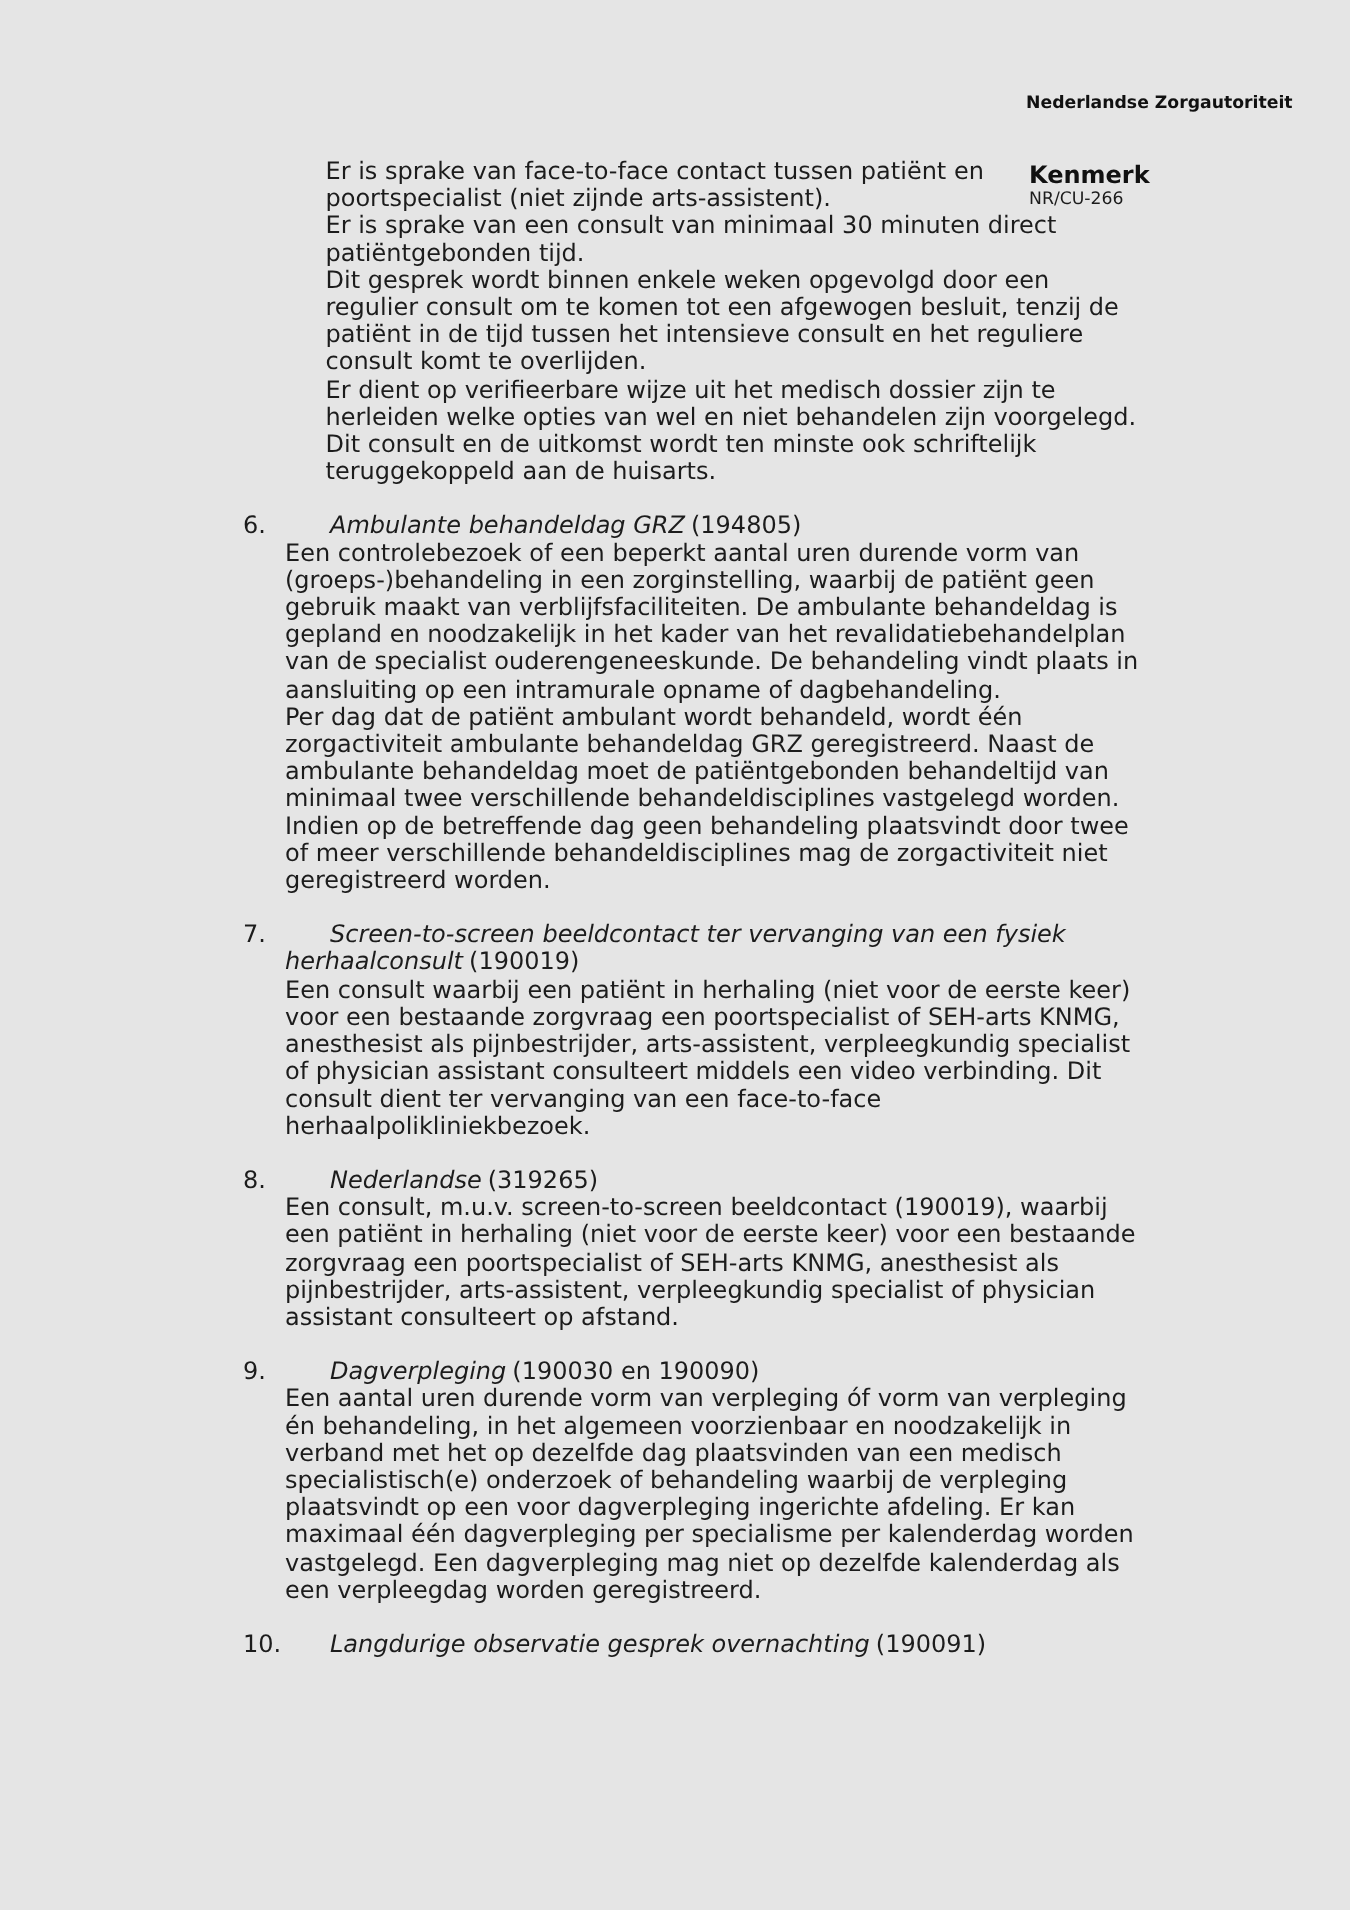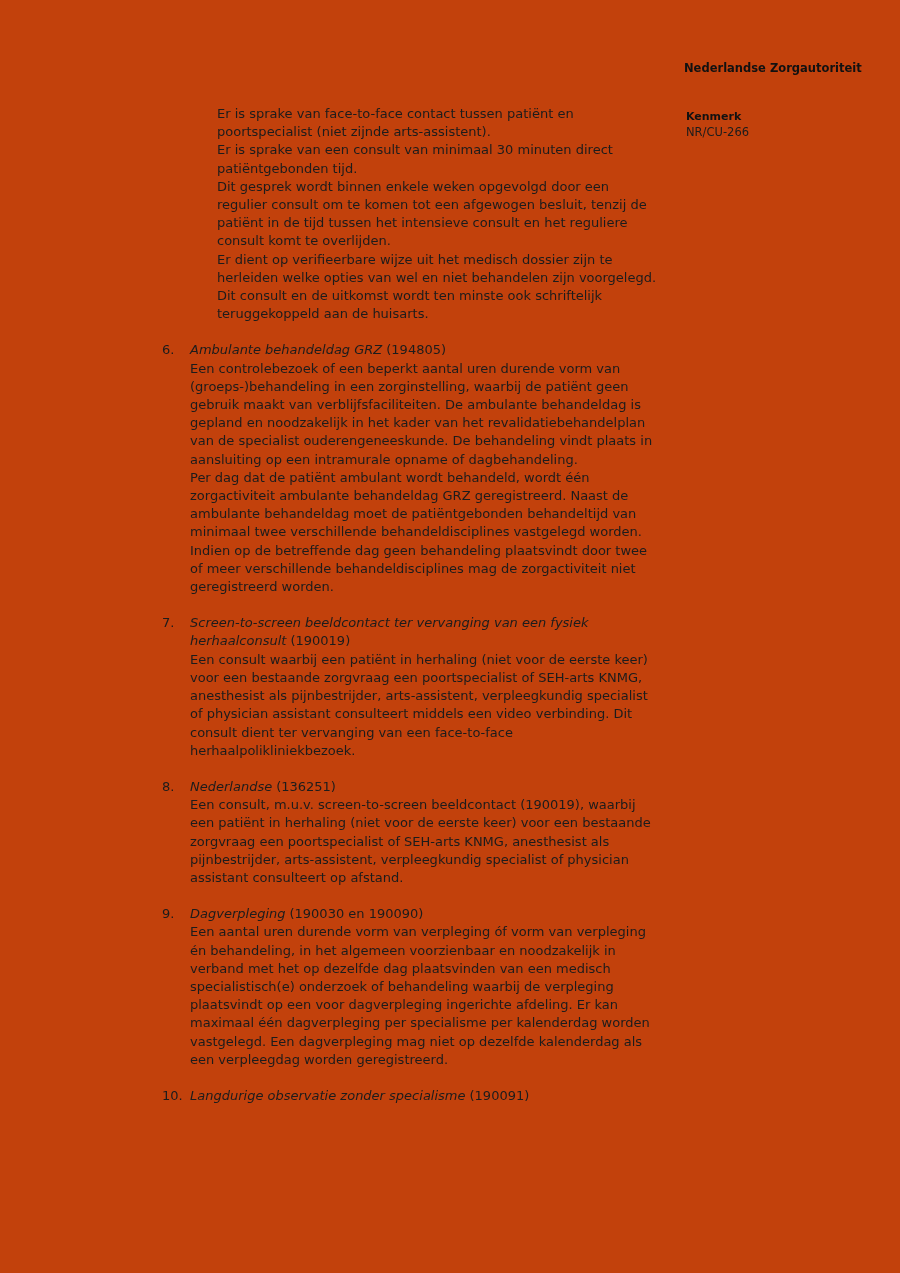--- a/index.html
+++ b/index.html
@@ -1,43 +1,43 @@
 <!DOCTYPE html>
 <html><head>
 <meta charset="utf-8">
 <style>
   * { margin:0; padding:0; box-sizing:border-box; }
   html,body { background:#ffffff; }
   .page {
     position:relative;
     width:900px; height:1273px;
-    background:#c2410c;
+    background:#e5e5e5;
     font-family:"DejaVu Sans", sans-serif;
     color:#1c1c1c;
     overflow:hidden;
   }
   .brand {
     position:absolute; left:684px; top:61px;
     font-size:11.5px; font-weight:bold; color:#111;
     white-space:nowrap;
   }
   .meta { position:absolute; left:686px; top:109px; width:170px; }
   .meta-group { margin-bottom:13px; }
-  .meta-label { font-size:11px; font-weight:bold; line-height:15px; color:#111; }
+  .meta-label { font-size:16px; font-weight:bold; line-height:15px; color:#111; }
   .meta-value { font-size:11.5px; line-height:16px; color:#1c1c1c; }
   .content {
     position:absolute; left:160px; top:105px; width:540px;
-    font-size:13px; line-height:18.2px;
+    font-size:16px; line-height:18.2px;
   }
   .lines { white-space:pre; }
   .intro-sub   { padding-left:57px; }
   .intro-close { padding-left:26px; }
   .item { position:relative; padding-left:30px; margin-top:18px; }
   .item-num { position:absolute; left:2px; top:0; }
-  .item-title { font-style:italic; }
+  .item-title { font-style:italic;margin-left:30px; }
   .item-code { margin-left:4px;text-align:center; }
 </style>
 </head>
 <body>
 
 <div class="page">
 
   <div class="brand">Nederlandse Zorgautoriteit</div>
 
   <div class="meta">
@@ -86,38 +86,38 @@
 herhaalconsult</span><span class="item-code">(190019)</span>
       <div class="item-body lines">Een consult waarbij een patiënt in herhaling (niet voor de eerste keer)
 voor een bestaande zorgvraag een poortspecialist of SEH-arts KNMG,
 anesthesist als pijnbestrijder, arts-assistent, verpleegkundig specialist
 of physician assistant consulteert middels een video verbinding. Dit
 consult dient ter vervanging van een face-to-face
 herhaalpolikliniekbezoek.</div>
     </div>
 
     <div class="item">
-      <span class="item-num">8.</span><span class="item-title lines">Nederlandse</span><span class="item-code">(136251)</span>
+      <span class="item-num">8.</span><span class="item-title lines">Nederlandse</span><span class="item-code">(319265)</span>
       <div class="item-body lines">Een consult, m.u.v. screen-to-screen beeldcontact (190019), waarbij
 een patiënt in herhaling (niet voor de eerste keer) voor een bestaande
 zorgvraag een poortspecialist of SEH-arts KNMG, anesthesist als
 pijnbestrijder, arts-assistent, verpleegkundig specialist of physician
 assistant consulteert op afstand.</div>
     </div>
 
     <div class="item">
       <span class="item-num">9.</span><span class="item-title lines">Dagverpleging</span><span class="item-code">(190030 en 190090)</span>
       <div class="item-body lines">Een aantal uren durende vorm van verpleging óf vorm van verpleging
 én behandeling, in het algemeen voorzienbaar en noodzakelijk in
 verband met het op dezelfde dag plaatsvinden van een medisch
 specialistisch(e) onderzoek of behandeling waarbij de verpleging
 plaatsvindt op een voor dagverpleging ingerichte afdeling. Er kan
 maximaal één dagverpleging per specialisme per kalenderdag worden
 vastgelegd. Een dagverpleging mag niet op dezelfde kalenderdag als
 een verpleegdag worden geregistreerd.</div>
     </div>
 
     <div class="item">
-      <span class="item-num">10.</span><span class="item-title lines">Langdurige observatie zonder specialisme</span><span class="item-code">(190091)</span>
+      <span class="item-num">10.</span><span class="item-title lines">Langdurige observatie gesprek overnachting</span><span class="item-code">(190091)</span>
     </div>
 
   </div>
 </div>
 
 </body></html>

